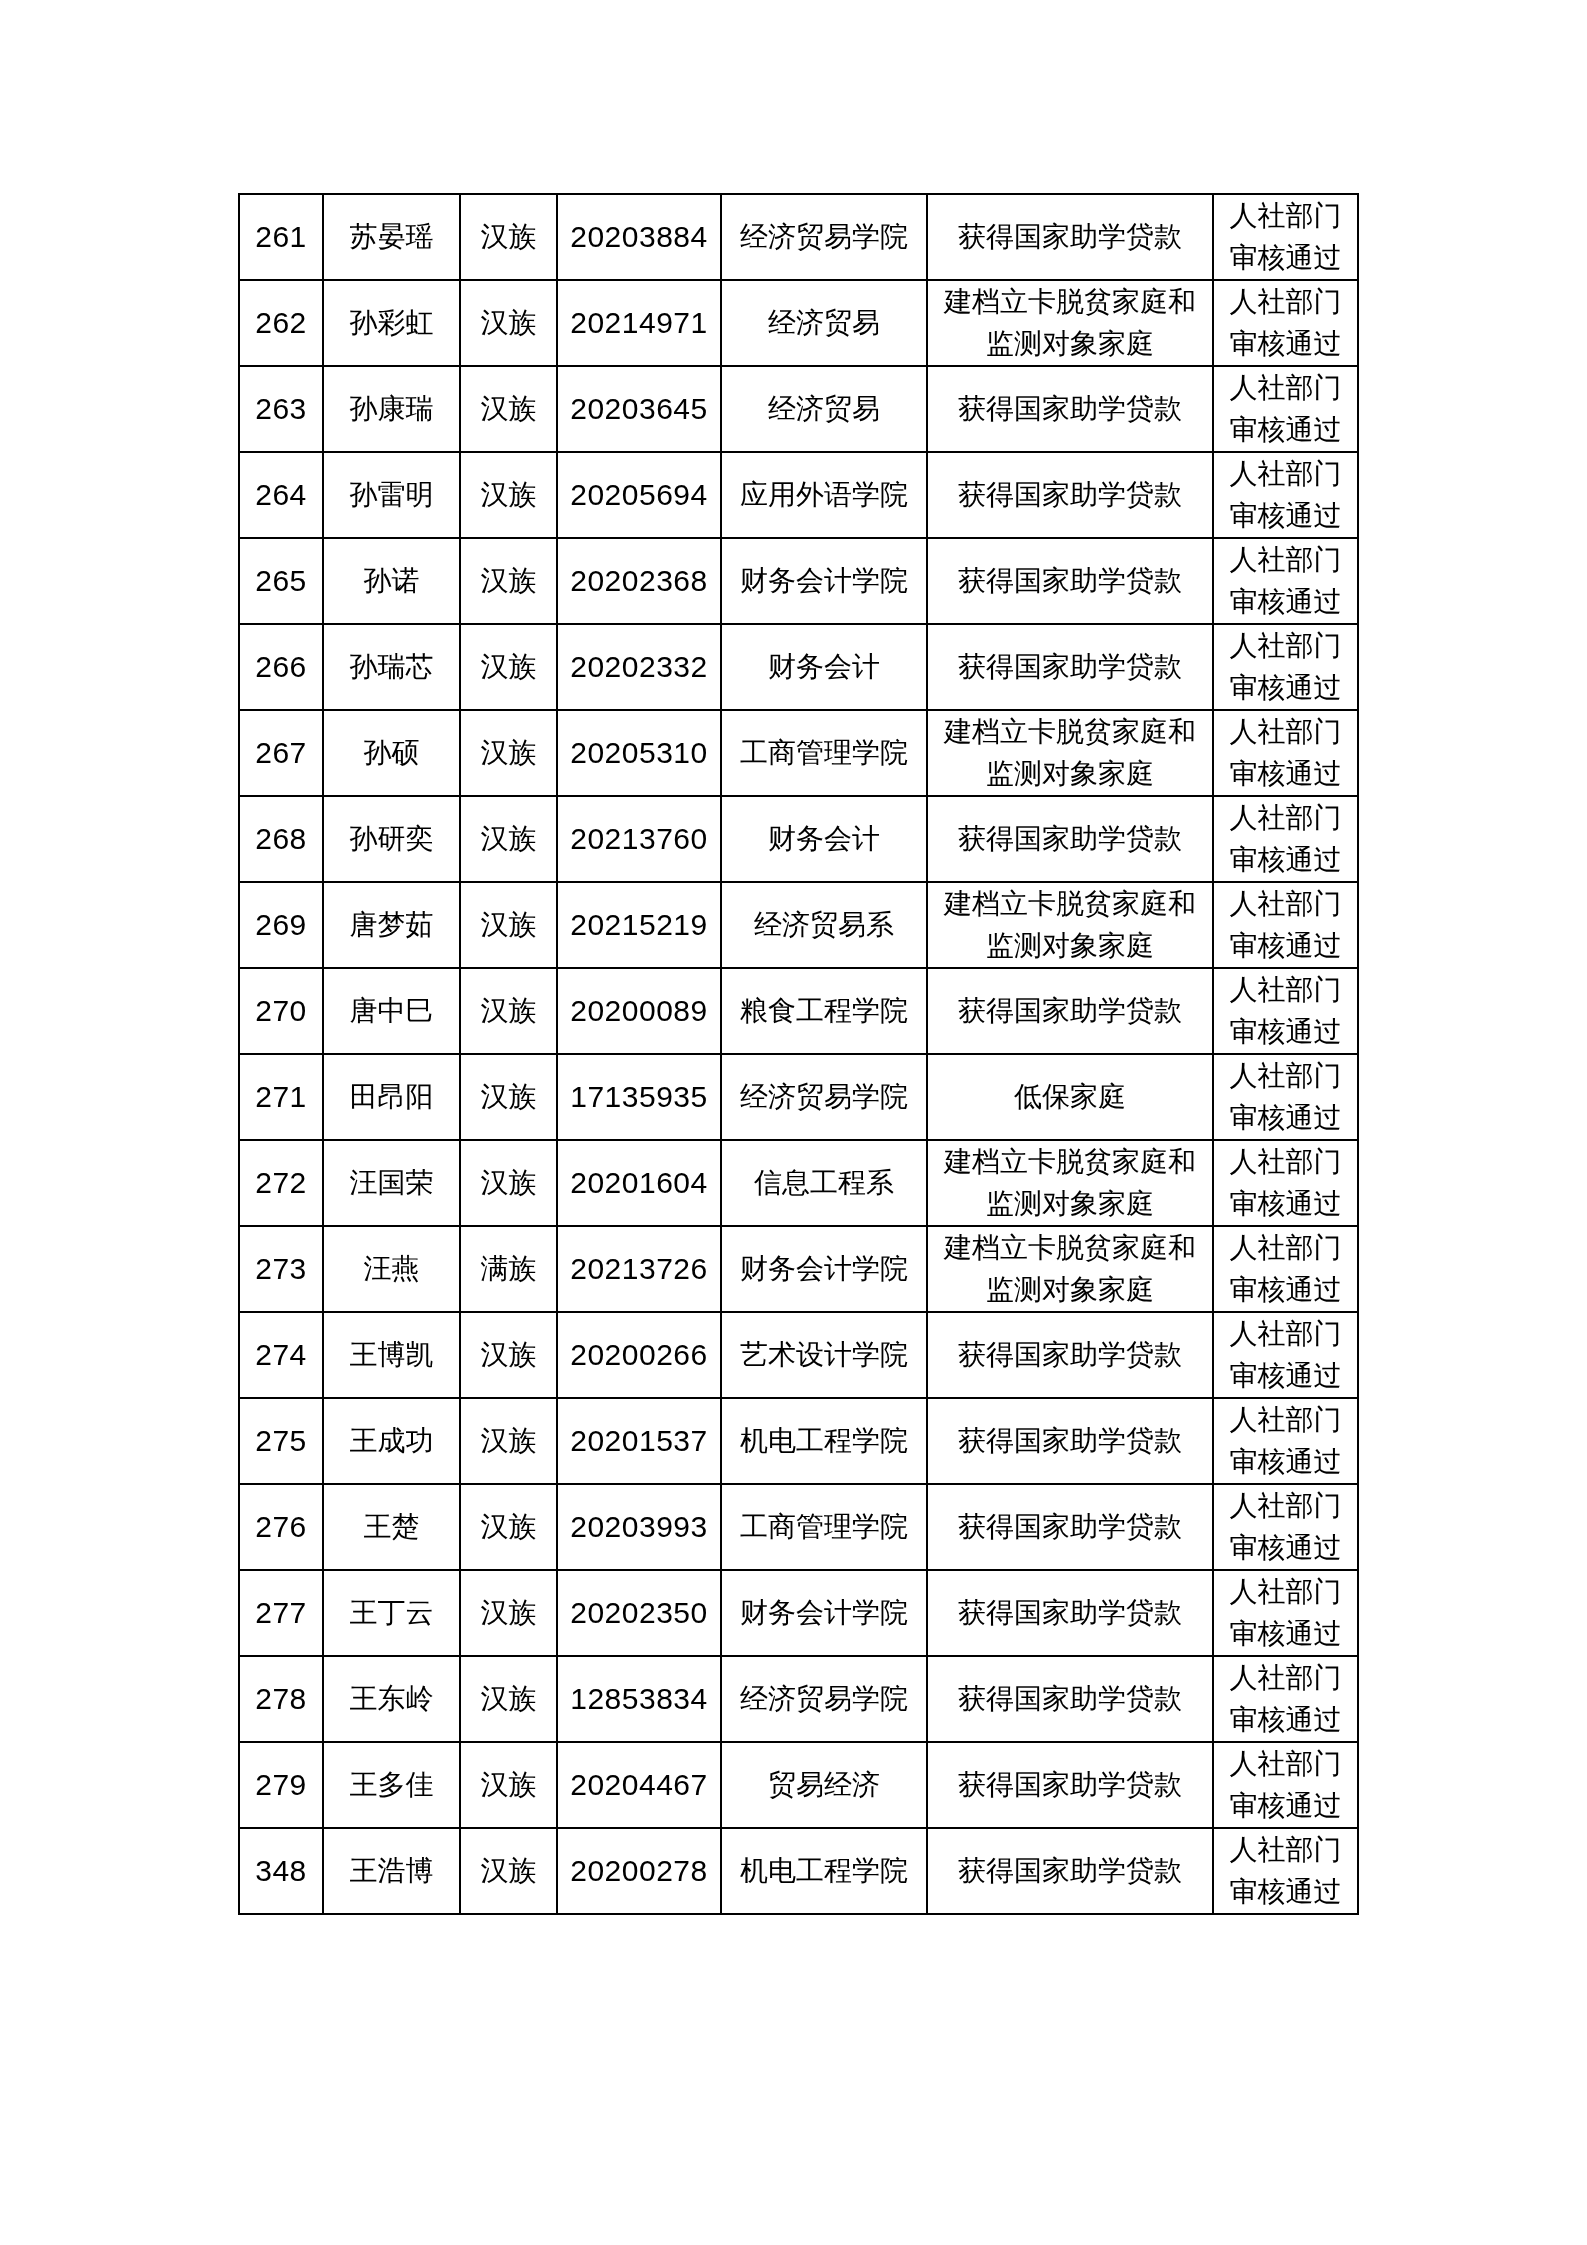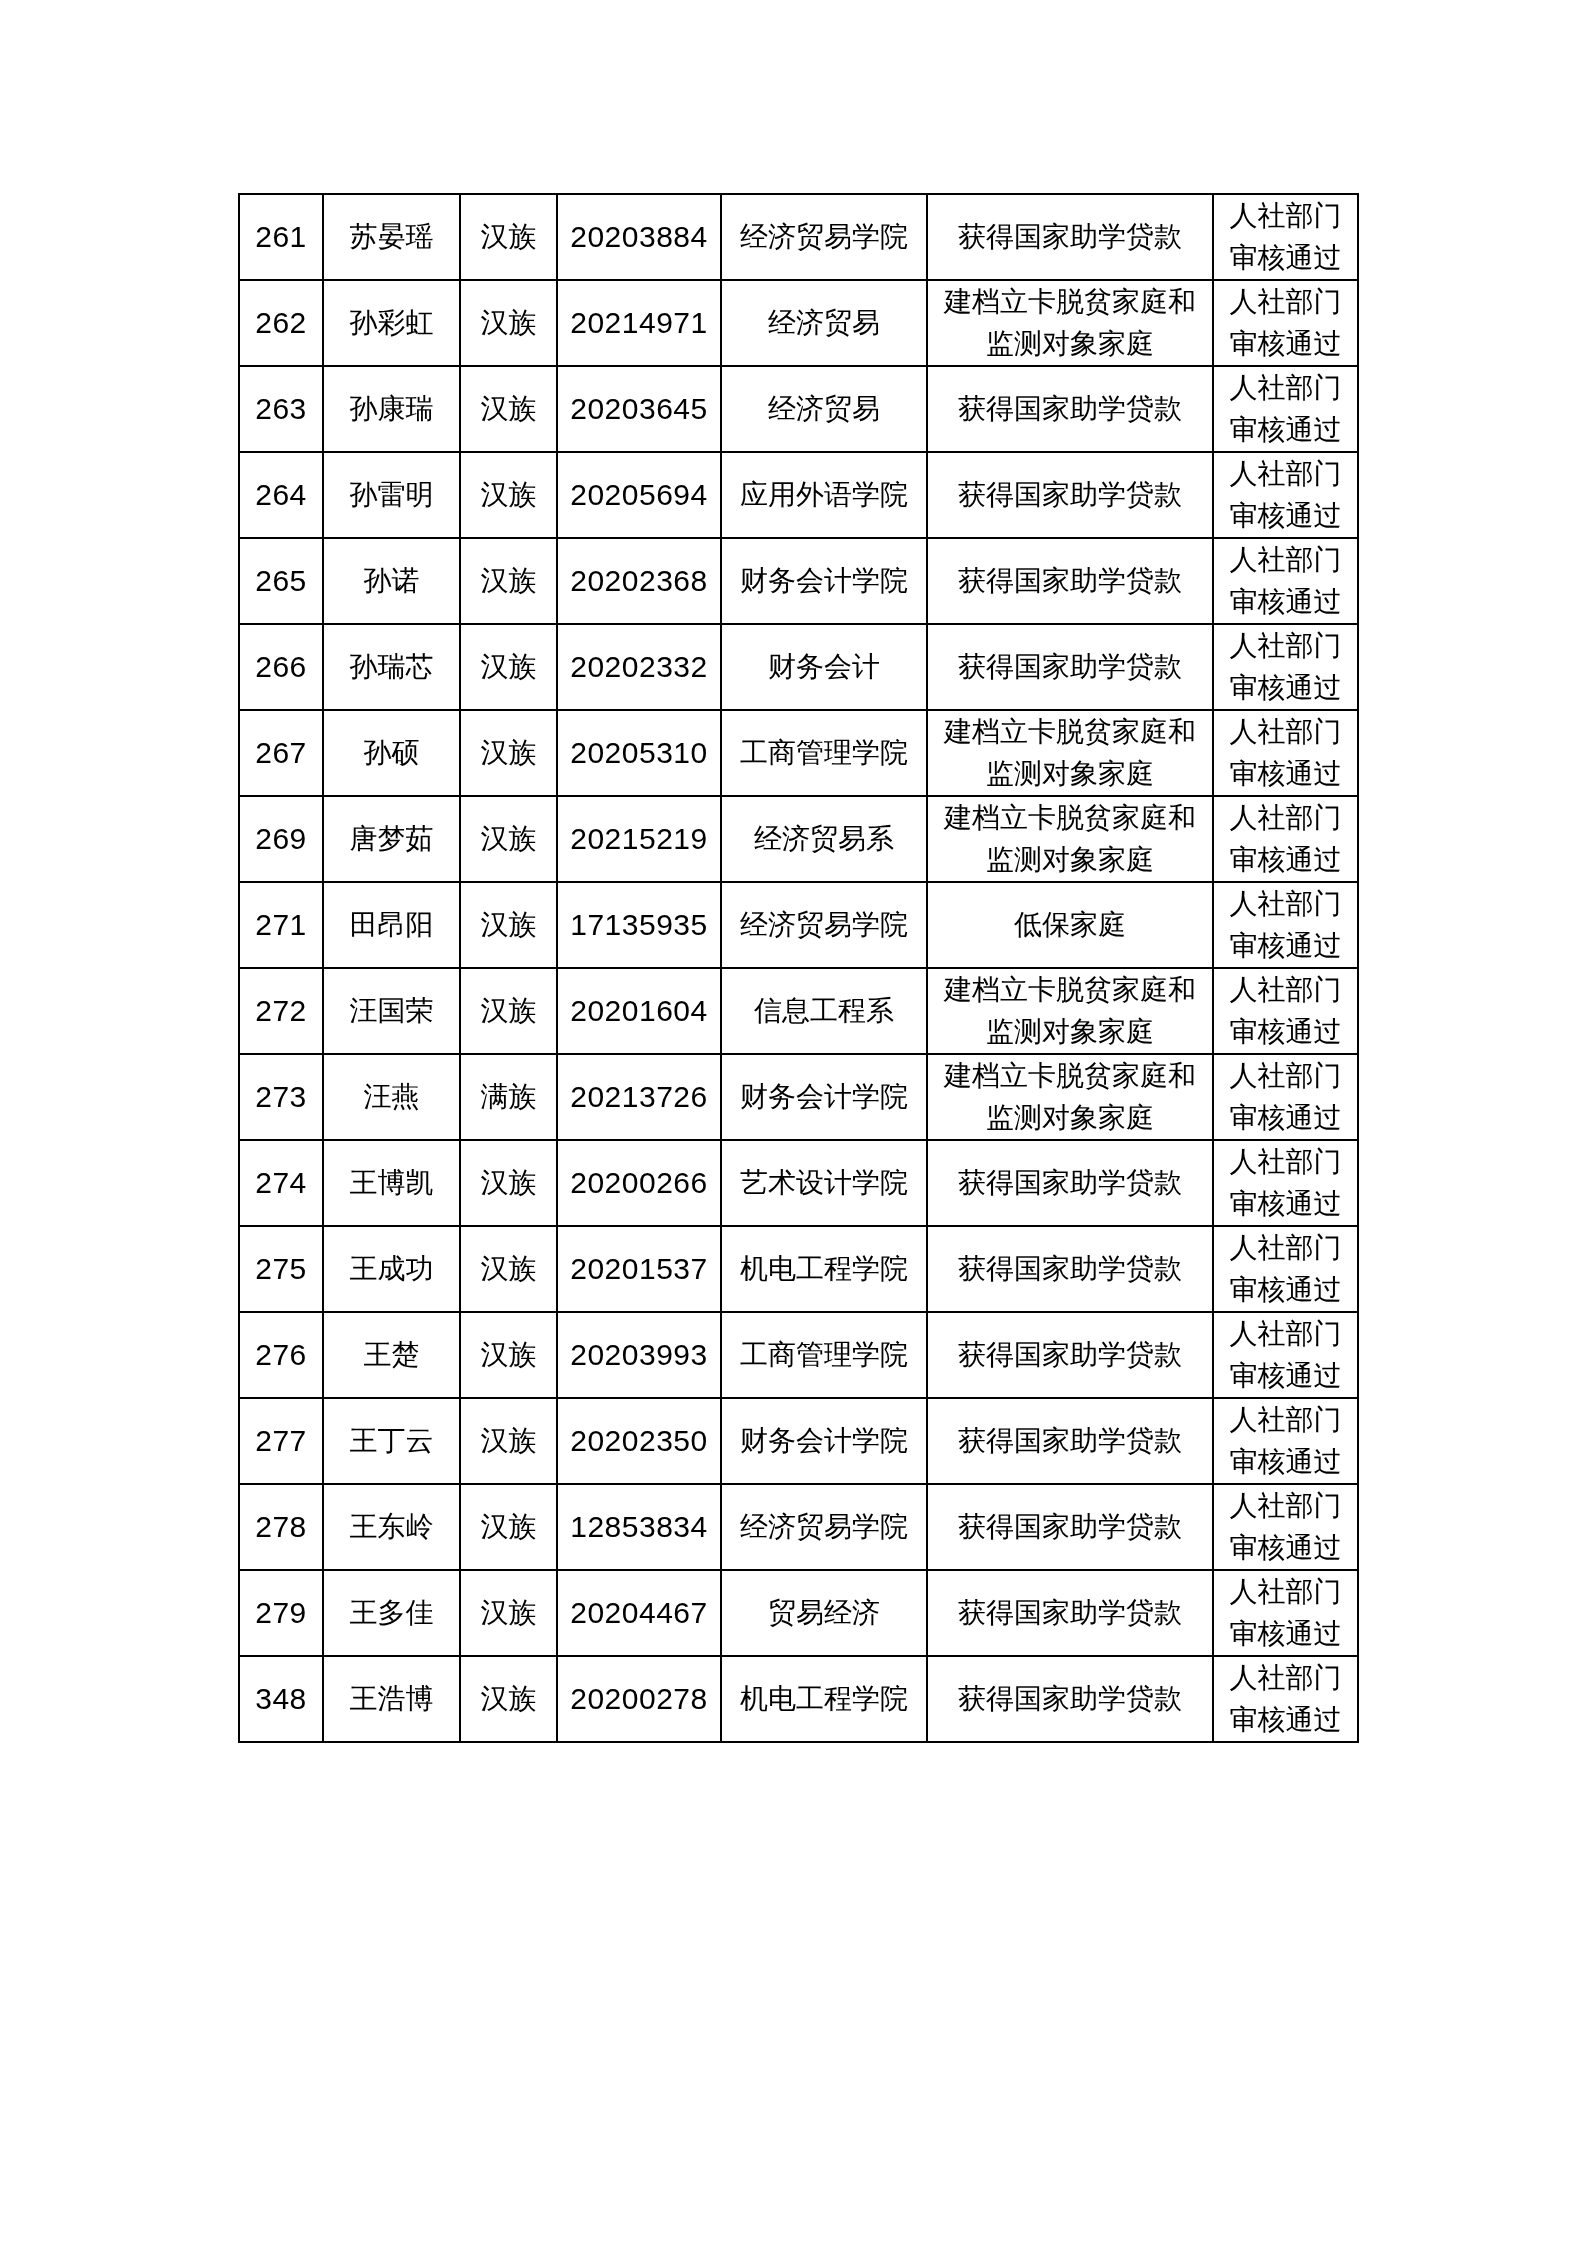--- a/index.html
+++ b/index.html
@@ -133,33 +133,53 @@
     <td class="c-name">孙硕</td>
     <td class="c-eth">汉族</td>
     <td class="c-id">20205310</td>
     <td class="c-dept">工商管理学院</td>
     <td class="c-reason">建档立卡脱贫家庭和
 监测对象家庭</td>
     <td class="c-status">人社部门
 审核通过</td>
   </tr>
 
+  <tr>
+    <td class="c-no">268</td>
+    <td class="c-name">孙研奕</td>
+    <td class="c-eth">汉族</td>
+    <td class="c-id">20213760</td>
+    <td class="c-dept">财务会计</td>
+    <td class="c-reason">获得国家助学贷款</td>
+    <td class="c-status">人社部门
+审核通过</td>
+  </tr>
 
   <tr>
     <td class="c-no">269</td>
     <td class="c-name">唐梦茹</td>
     <td class="c-eth">汉族</td>
     <td class="c-id">20215219</td>
     <td class="c-dept">经济贸易系</td>
     <td class="c-reason">建档立卡脱贫家庭和
 监测对象家庭</td>
     <td class="c-status">人社部门
 审核通过</td>
   </tr>
 
+  <tr>
+    <td class="c-no">270</td>
+    <td class="c-name">唐中巳</td>
+    <td class="c-eth">汉族</td>
+    <td class="c-id">20200089</td>
+    <td class="c-dept">粮食工程学院</td>
+    <td class="c-reason">获得国家助学贷款</td>
+    <td class="c-status">人社部门
+审核通过</td>
+  </tr>
 
   <tr>
     <td class="c-no">271</td>
     <td class="c-name">田昂阳</td>
     <td class="c-eth">汉族</td>
     <td class="c-id">17135935</td>
     <td class="c-dept">经济贸易学院</td>
     <td class="c-reason">低保家庭</td>
     <td class="c-status">人社部门
 审核通过</td>

